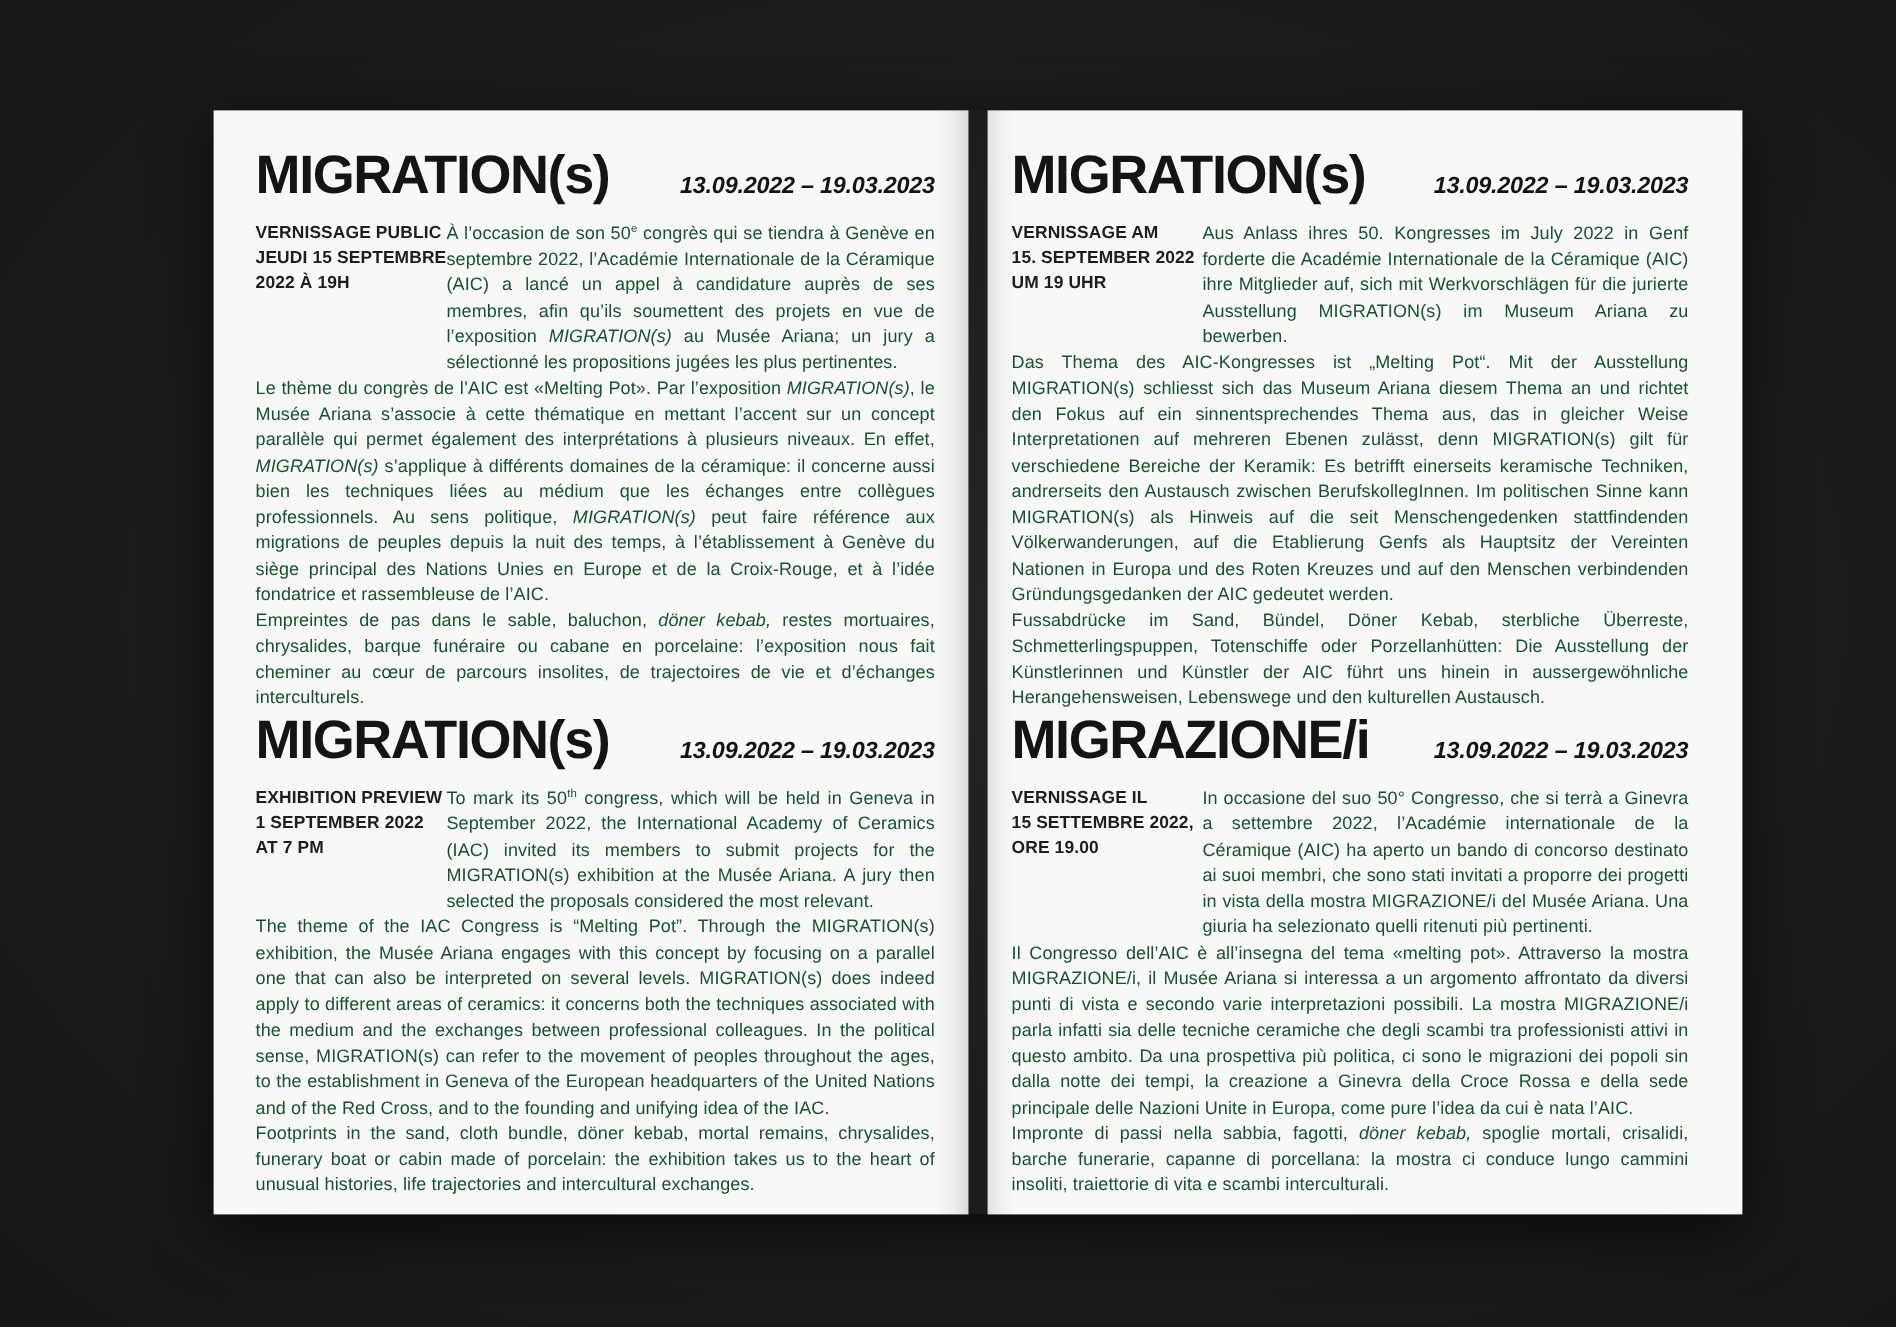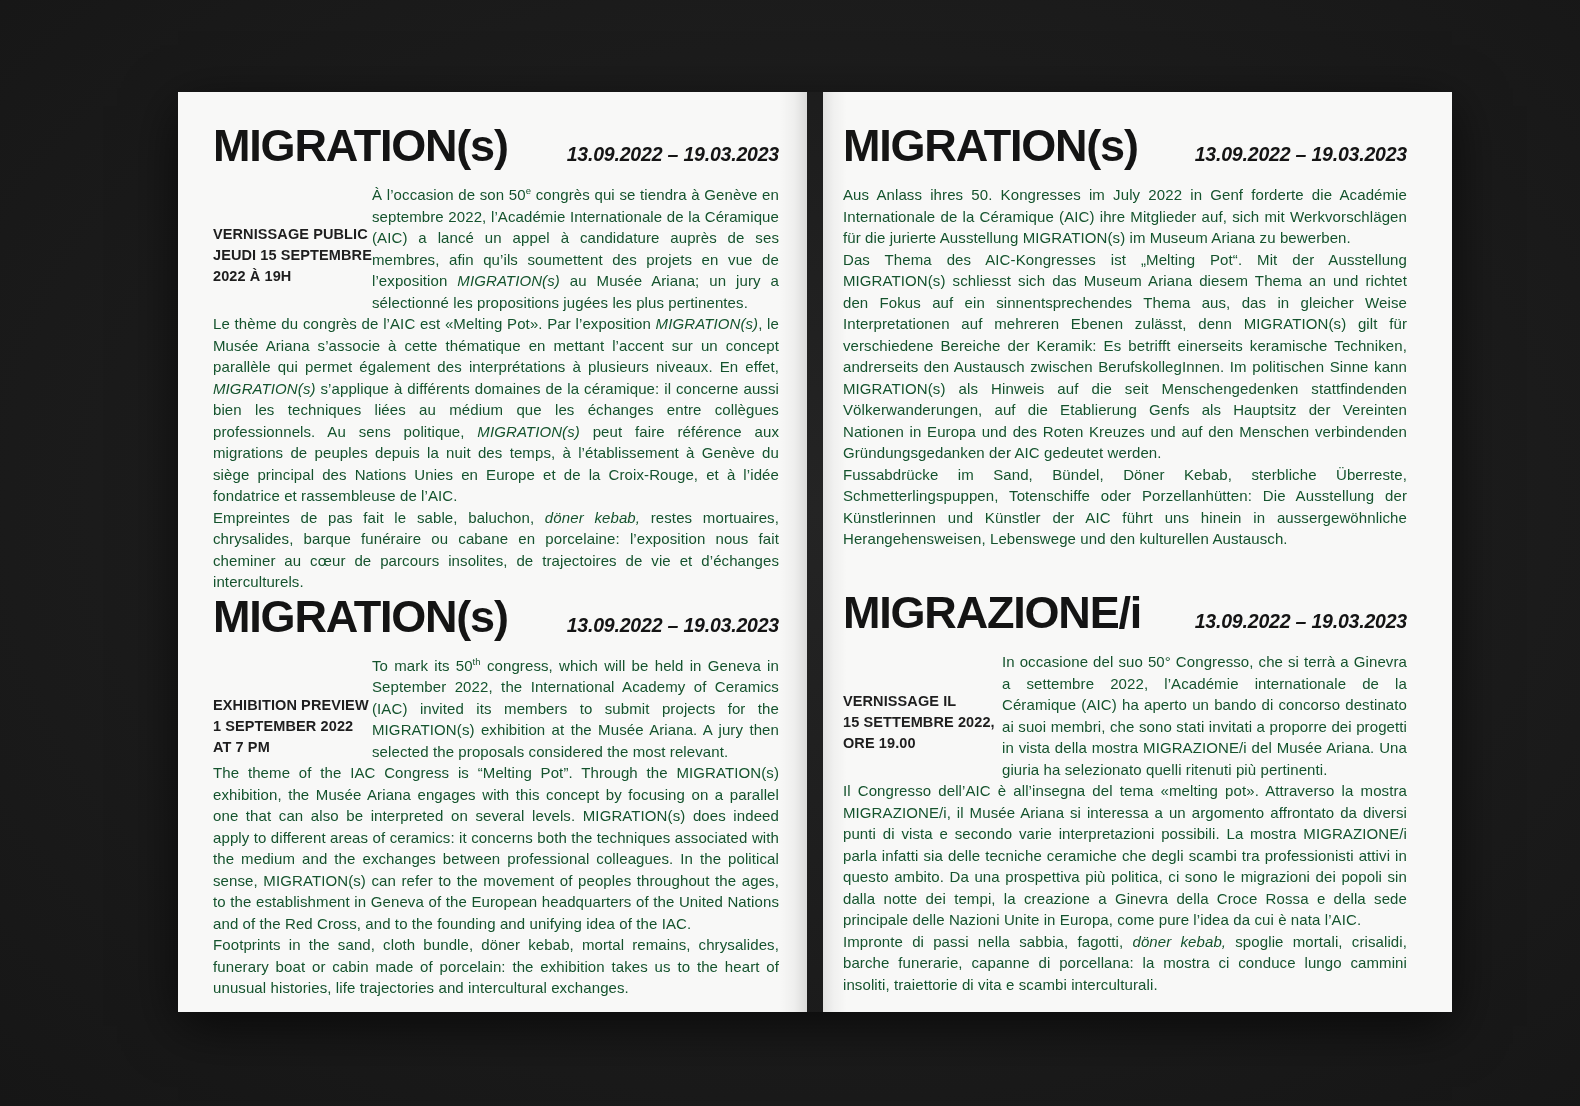--- a/index.html
+++ b/index.html
@@ -44,21 +44,20 @@
   .dates{
     font-size:19.5px;font-weight:700;color:#141414;white-space:nowrap;
     letter-spacing:-0.2px;
     font-style:italic;
   }
   .lead-row{display:flex;margin-top:14px;}
   .side{
     width:159px;flex:none;
     font-size:14.5px;font-weight:700;line-height:21px;color:#1e1e1e;
     letter-spacing:0.1px;
-    margin-top:40px;
   }
   p.para{
     margin:0;font-size:15px;line-height:21.5px;color:#14532d;
     text-align:justify;letter-spacing:0.1px;
   }
   .lead{flex:1;min-width:0;}
   .body-para{margin-top:20px;}
   .it{font-style:italic;}
   .sup{font-size:9.5px;vertical-align:super;line-height:0;}
 </style>
@@ -76,21 +75,21 @@
         </div>
         <div class="lead-row">
           <aside class="side">
             <div>VERNISSAGE PUBLIC</div>
             <div>JEUDI 15 SEPTEMBRE</div>
             <div>2022 À 19H</div>
           </aside>
           <p class="para lead"><span>À l’occasion de son 50</span><span class="sup">e</span><span> congrès qui se tiendra à Genève en septembre 2022, l’Académie Internationale de la Céramique (AIC) a lancé un appel à candidature auprès de ses membres, afin qu’ils soumettent des projets en vue de l’exposition </span><span class="it">MIGRATION(s)</span><span> au Musée Ariana; un jury a sélectionné les propositions jugées les plus pertinentes.</span></p>
         </div>
         <p class="para body-para"><span>Le thème du congrès de l’AIC est «Melting Pot». Par l’exposition </span><span class="it">MIGRATION(s)</span><span>, le Musée Ariana s’associe à cette thématique en mettant l’accent sur un concept parallèle qui permet également des interprétations à plusieurs niveaux. En effet, </span><span class="it">MIGRATION(s)</span><span> s’applique à différents domaines de la céramique: il concerne aussi bien les techniques liées au médium que les échanges entre collègues professionnels. Au sens politique, </span><span class="it">MIGRATION(s)</span><span> peut faire référence aux migrations de peuples depuis la nuit des temps, à l’établissement à Genève du siège principal des Nations Unies en Europe et de la Croix-Rouge, et à l’idée fondatrice et rassembleuse de l’AIC.</span></p>
-        <p class="para body-para"><span>Empreintes de pas fait le sable, baluchon, </span><span class="it">döner kebab,</span><span> restes mortuaires, chrysalides, barque funéraire ou cabane en porcelaine: l’exposition nous fait cheminer au cœur de parcours insolites, de trajectoires de vie et d’échanges interculturels.</span></p>
+        <p class="para body-para"><span>Empreintes de pas dans le sable, baluchon, </span><span class="it">döner kebab,</span><span> restes mortuaires, chrysalides, barque funéraire ou cabane en porcelaine: l’exposition nous fait cheminer au cœur de parcours insolites, de trajectoires de vie et d’échanges interculturels.</span></p>
       </div>
 
       <div class="section">
         <div class="title-row">
           <h1 class="title">MIGRATION(s)</h1>
           <div class="dates">13.09.2022 – 19.03.2023</div>
         </div>
         <div class="lead-row">
           <aside class="side">
             <div>EXHIBITION PREVIEW</div>
@@ -105,20 +104,25 @@
       <div class="fold"></div>
     </div>
 
     <div class="page right">
       <div class="section first">
         <div class="title-row">
           <h1 class="title">MIGRATION(s)</h1>
           <div class="dates">13.09.2022 – 19.03.2023</div>
         </div>
         <div class="lead-row">
+          <aside class="side">
+            <div>VERNISSAGE AM</div>
+            <div>15. SEPTEMBER 2022</div>
+            <div>UM 19 UHR</div>
+          </aside>
           <p class="para lead"><span>Aus Anlass ihres 50. Kongresses im July 2022 in Genf forderte die Académie Internationale de la Céramique (AIC) ihre Mitglieder auf, sich mit Werkvorschlägen für die jurierte Ausstellung MIGRATION(s) im Museum Ariana zu bewerben.</span></p>
         </div>
         <p class="para body-para"><span>Das Thema des AIC-Kongresses ist „Melting Pot“. Mit der Ausstellung MIGRATION(s) schliesst sich das Museum Ariana diesem Thema an und richtet den Fokus auf ein sinnentsprechendes Thema aus, das in gleicher Weise Interpretationen auf mehreren Ebenen zulässt, denn MIGRATION(s) gilt für verschiedene Bereiche der Keramik: Es betrifft einerseits keramische Techniken, andrerseits den Austausch zwischen BerufskollegInnen. Im politischen Sinne kann MIGRATION(s) als Hinweis auf die seit Menschengedenken stattfindenden Völkerwanderungen, auf die Etablierung Genfs als Hauptsitz der Vereinten Nationen in Europa und des Roten Kreuzes und auf den Menschen verbindenden Gründungsgedanken der AIC gedeutet werden.</span></p>
         <p class="para body-para"><span>Fussabdrücke im Sand, Bündel, Döner Kebab, sterbliche Überreste, Schmetterlingspuppen, Totenschiffe oder Porzellanhütten: Die Ausstellung der Künstlerinnen und Künstler der AIC führt uns hinein in aussergewöhnliche Herangehensweisen, Lebenswege und den kulturellen Austausch.</span></p>
       </div>
 
       <div class="section">
         <div class="title-row">
           <h1 class="title">MIGRAZIONE/i</h1>
           <div class="dates">13.09.2022 – 19.03.2023</div>

